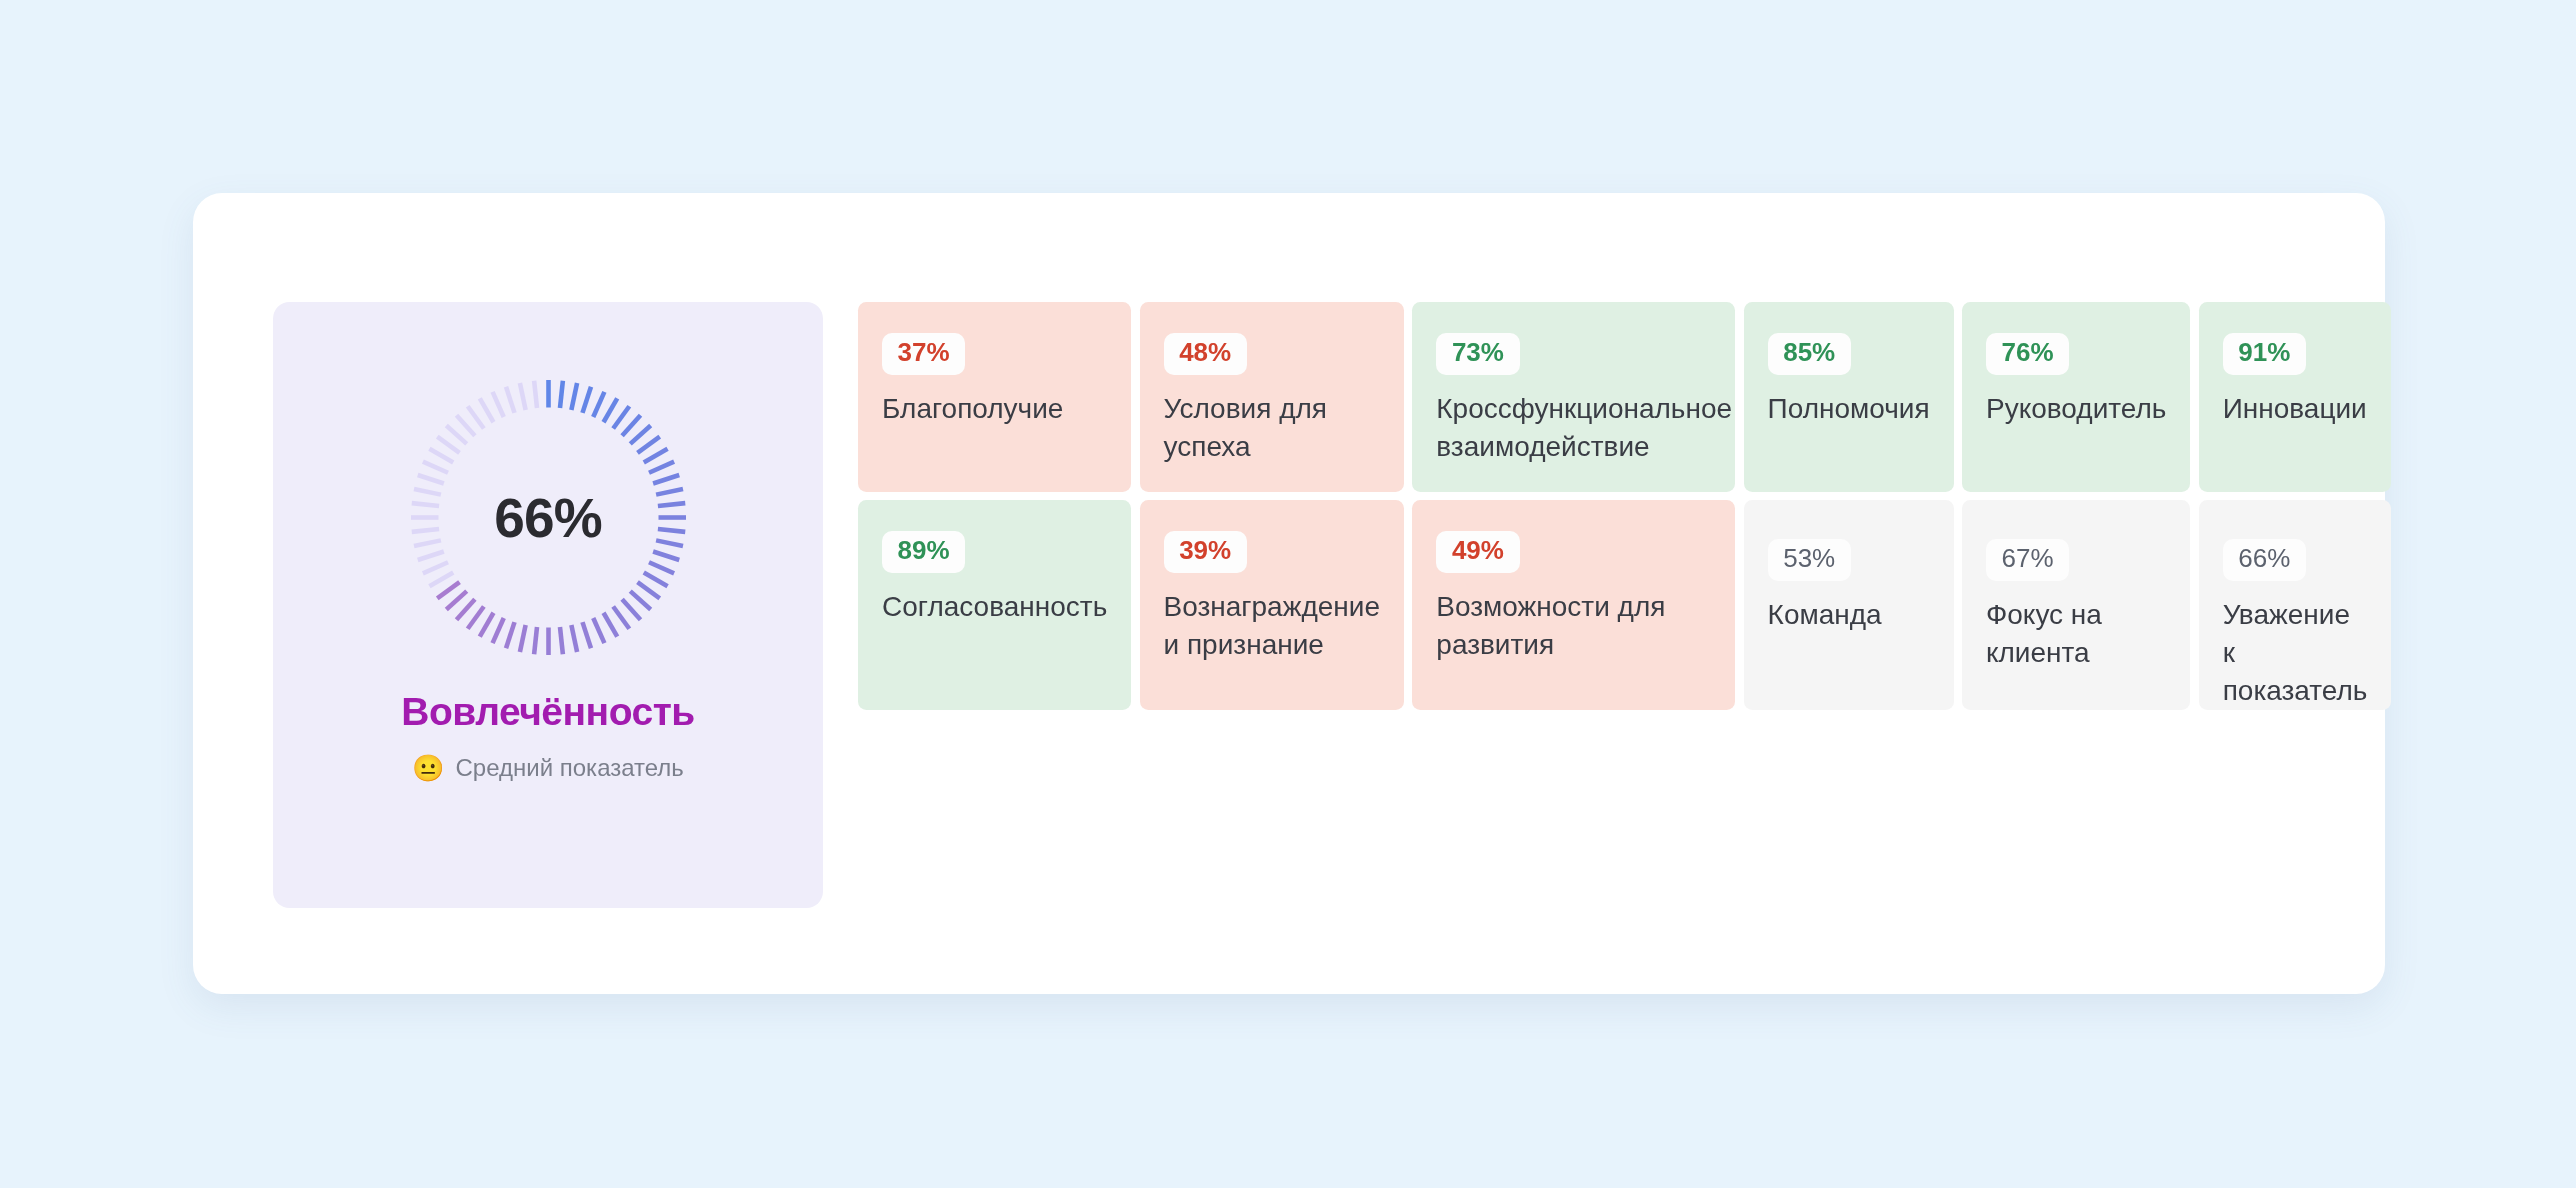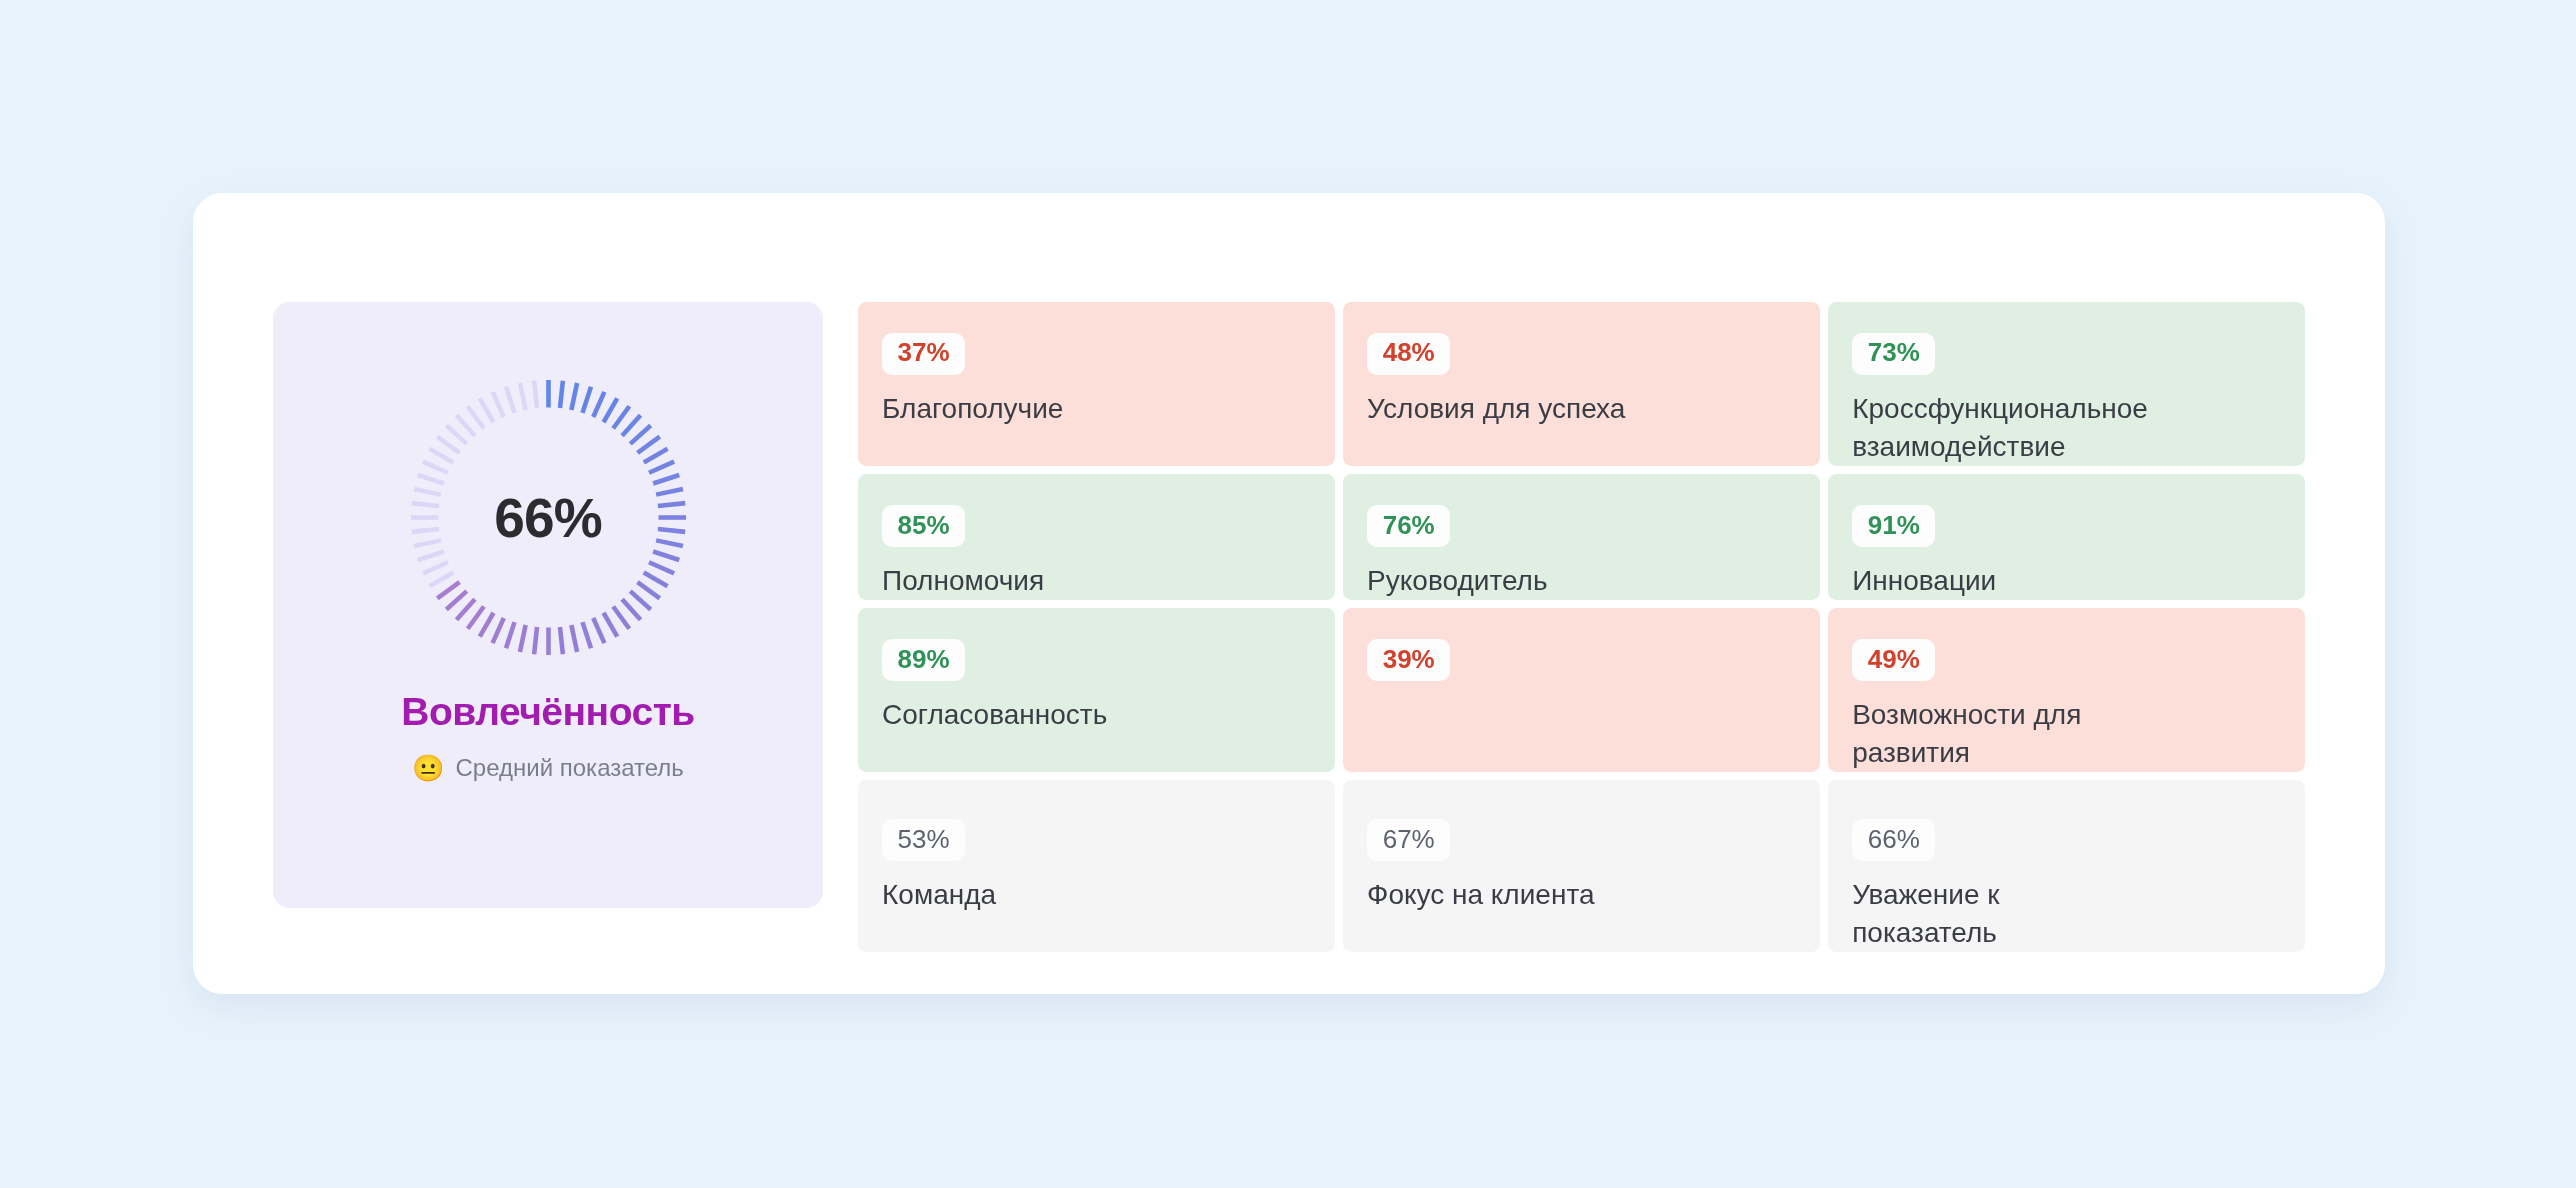--- a/index.html
+++ b/index.html
@@ -86,21 +86,21 @@
   }
 
   
   #metric-grid {
     position: absolute;
     left: 665px;
     top: 109px;
     width: 1447px;
     height: 606px;
     display: grid;
-    grid-template-columns: repeat(3, 1fr);
+    grid-template-columns: repeat(6, 1fr);
     grid-template-rows: repeat(3, 1fr);
     column-gap: 8.3px;
     row-gap: 8.3px;
   }
   .tile {
     border-radius: 8.3px;
     padding: 31px 24px 0 24px;
     box-sizing: border-box;
   }
   .tile.bad     { background: #fbdfd8; }
@@ -219,21 +219,21 @@
   </div>
 
   <div id="metric-grid">
       <div class="tile bad"><div class="tile-badge">37%</div><div class="tile-label">Благополучие</div></div>
       <div class="tile bad"><div class="tile-badge">48%</div><div class="tile-label">Условия для успеха</div></div>
       <div class="tile good"><div class="tile-badge">73%</div><div class="tile-label">Кроссфункциональное взаимодействие</div></div>
       <div class="tile good"><div class="tile-badge">85%</div><div class="tile-label">Полномочия</div></div>
       <div class="tile good"><div class="tile-badge">76%</div><div class="tile-label">Руководитель</div></div>
       <div class="tile good"><div class="tile-badge">91%</div><div class="tile-label">Инновации</div></div>
       <div class="tile good"><div class="tile-badge">89%</div><div class="tile-label">Согласованность</div></div>
-      <div class="tile bad"><div class="tile-badge">39%</div></div>
+      <div class="tile bad"><div class="tile-badge">39%</div><div class="tile-label">Вознаграждение и признание</div></div>
       <div class="tile bad"><div class="tile-badge">49%</div><div class="tile-label">Возможности для развития</div></div>
       <div class="tile neutral"><div class="tile-badge">53%</div><div class="tile-label">Команда</div></div>
       <div class="tile neutral"><div class="tile-badge">67%</div><div class="tile-label">Фокус на клиента</div></div>
       <div class="tile neutral"><div class="tile-badge">66%</div><div class="tile-label">Уважение к показатель</div></div>
     </div>
 
 </div>
 
 
 </body></html>

